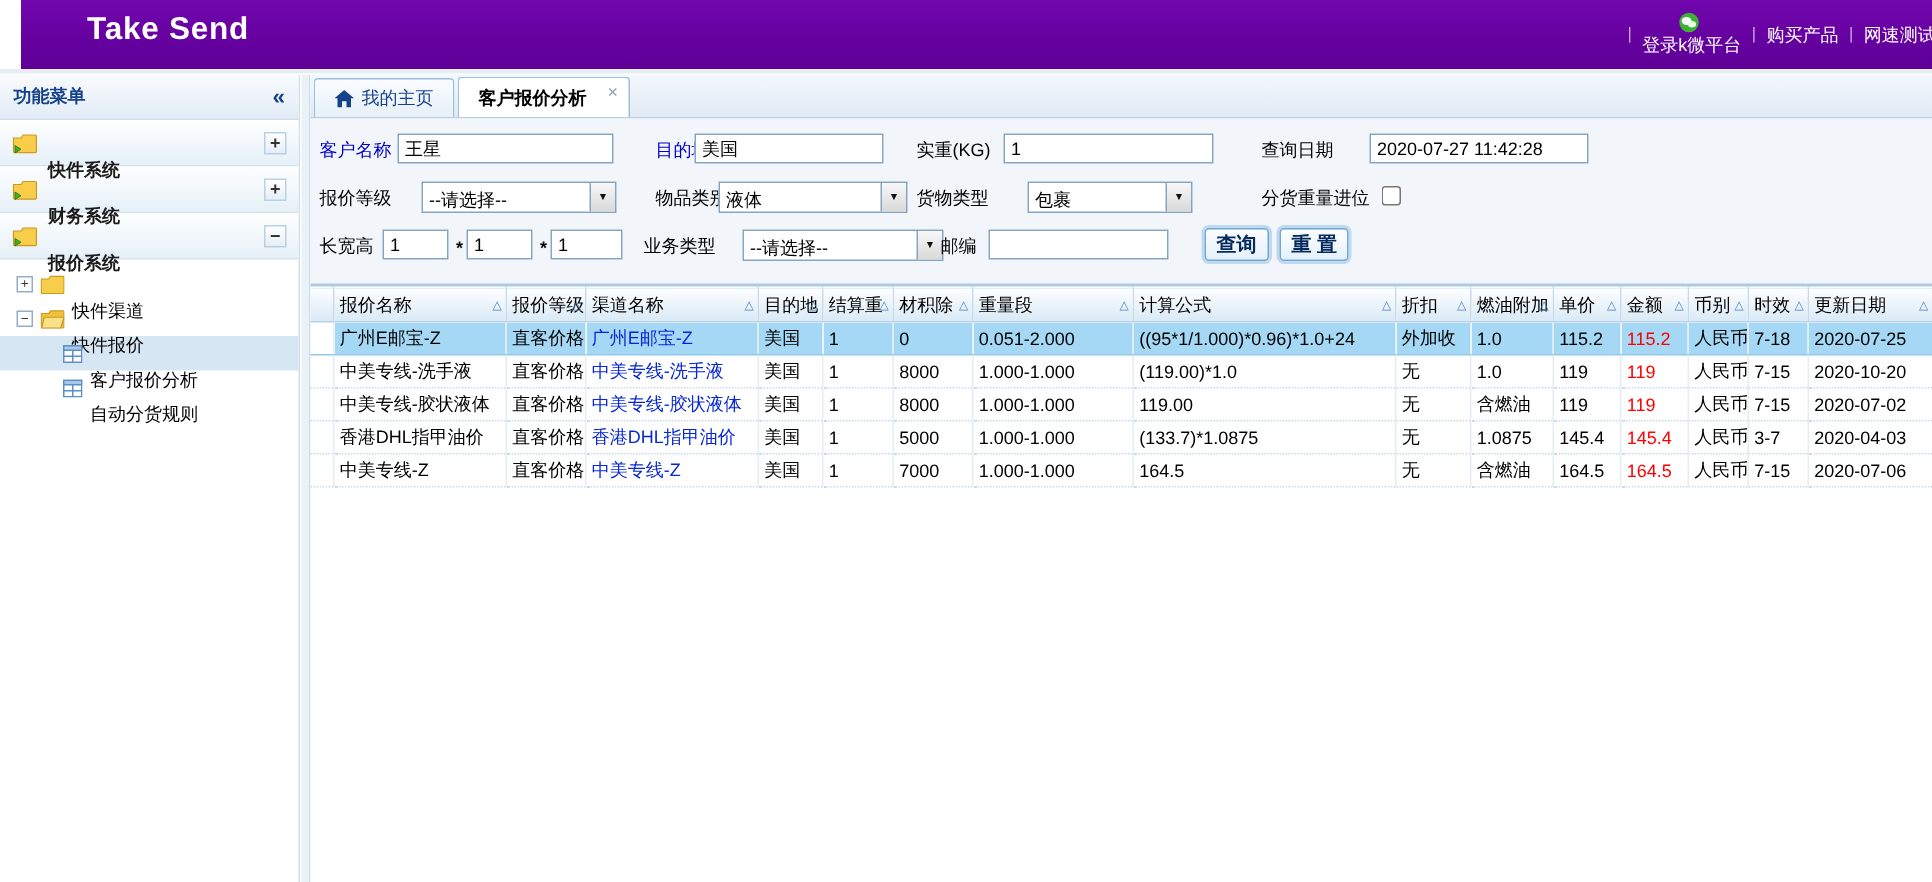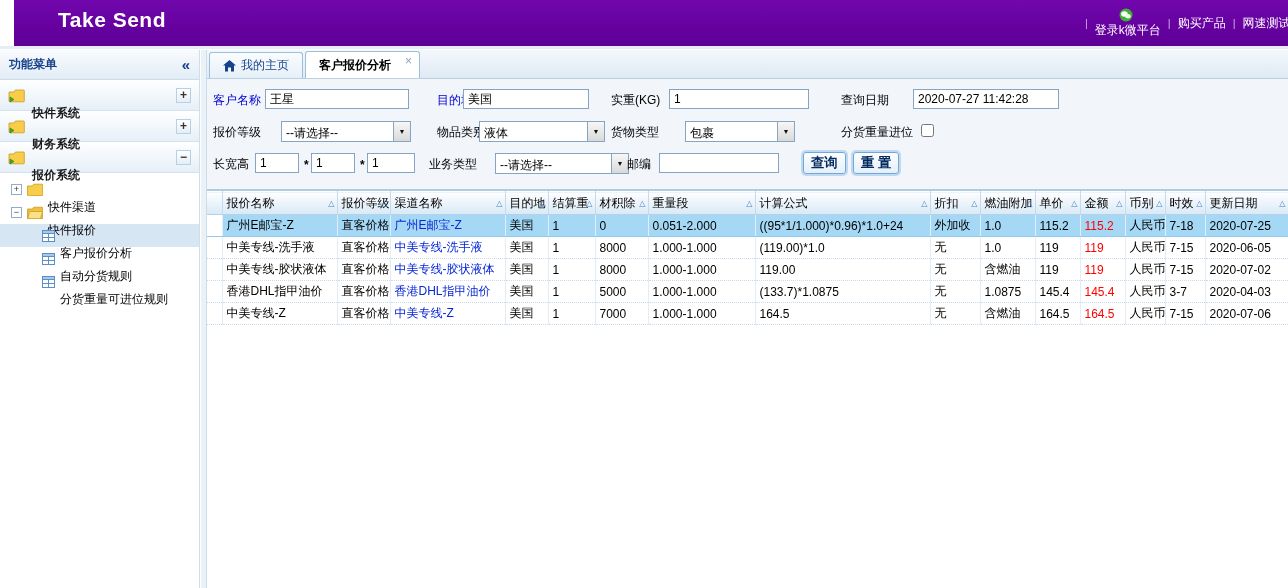--- a/index.html
+++ b/index.html
@@ -182,29 +182,20 @@
         <span class="tree-label">客户报价分析</span>
       </div>
       <div class="tree-row leaf">
         <svg class="grid-icon" viewBox="0 0 13 12">
           <rect x=".5" y=".5" width="12" height="11" fill="#fff" stroke="#5b8fc9"></rect>
           <rect x=".5" y=".5" width="12" height="3" fill="#a9c8e8" stroke="#5b8fc9"></rect>
           <line x1="6.5" y1="3.5" x2="6.5" y2="11.5" stroke="#5b8fc9"></line>
           <line x1=".5" y1="7.5" x2="12.5" y2="7.5" stroke="#5b8fc9"></line>
         </svg>
         <span class="tree-label">自动分货规则</span>
-      </div>
-      <div class="tree-row leaf">
-        <svg class="grid-icon" viewBox="0 0 13 12">
-          <rect x=".5" y=".5" width="12" height="11" fill="#fff" stroke="#5b8fc9"></rect>
-          <rect x=".5" y=".5" width="12" height="3" fill="#a9c8e8" stroke="#5b8fc9"></rect>
-          <line x1="6.5" y1="3.5" x2="6.5" y2="11.5" stroke="#5b8fc9"></line>
-          <line x1=".5" y1="7.5" x2="12.5" y2="7.5" stroke="#5b8fc9"></line>
-        </svg>
-        <span class="tree-label">分货重量可进位规则</span>
       </div>
     </div>
   </div>
 
   <div class="splitter"></div>
 
   <div class="main">
 
     <div class="tabbar">
       <div class="tab">
@@ -338,21 +329,21 @@
               <td>1</td>
               <td>8000</td>
               <td>1.000-1.000</td>
               <td>(119.00)*1.0</td>
               <td>无</td>
               <td>1.0</td>
               <td>119</td>
               <td class="c-amount">119</td>
               <td>人民币</td>
               <td>7-15</td>
-              <td>2020-06-05</td>
+              <td>2020-10-20</td>
             </tr>
             <tr>
               <td class="rownum"></td>
               <td>中美专线-胶状液体</td>
               <td>直客价格</td>
               <td><a class="chan-link">中美专线-胶状液体</a></td>
               <td>美国</td>
               <td>1</td>
               <td>8000</td>
               <td>1.000-1.000</td>

